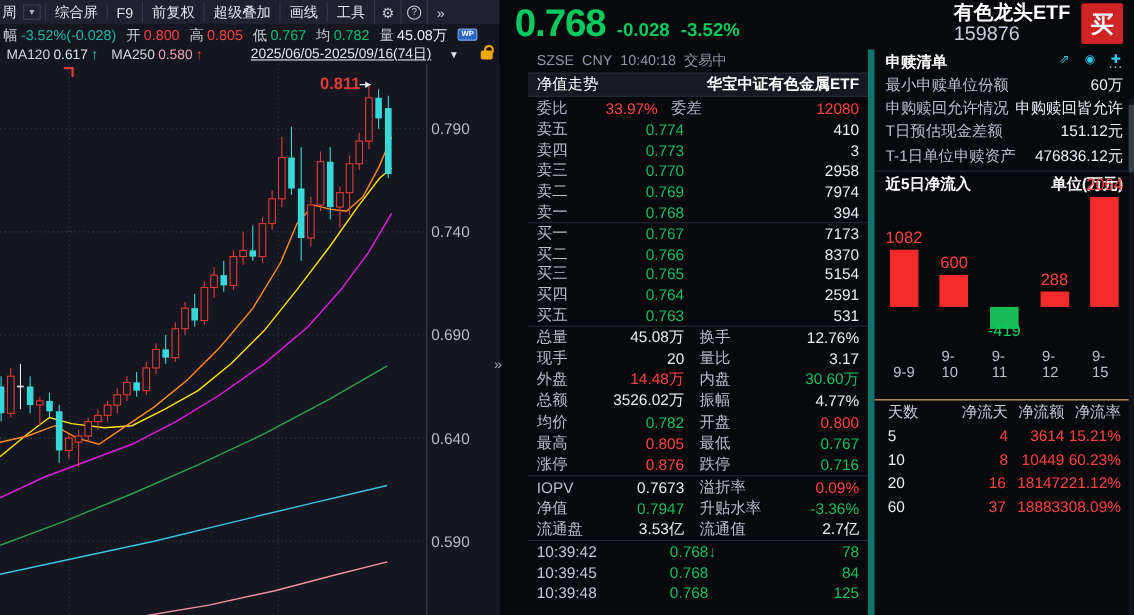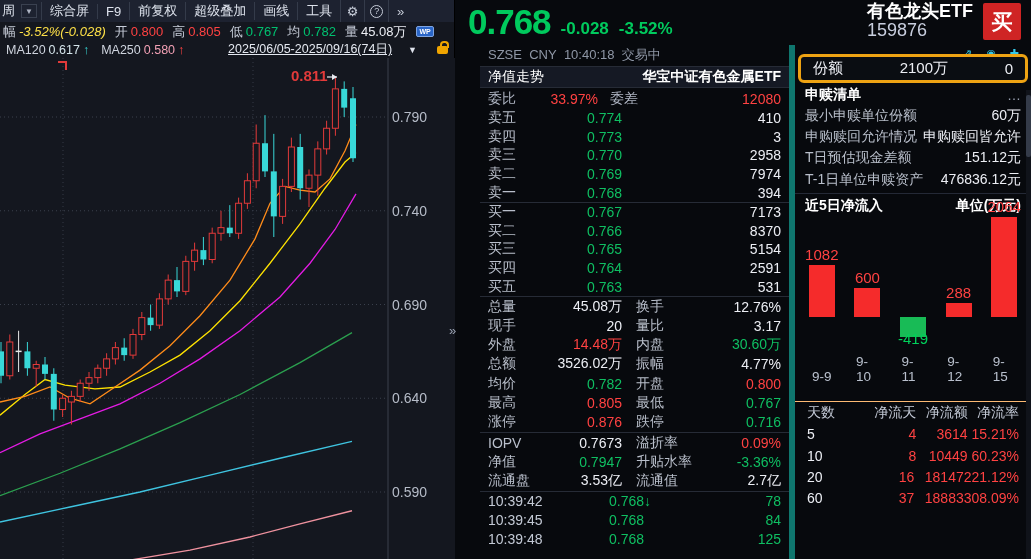--- a/index.html
+++ b/index.html
@@ -117,21 +117,21 @@
     <div class="tb-icon">⚙</div>
     <div class="tb-icon">
         <span class="help-glyph">?</span>
       </div>
     <div class="tb-icon">»</div>
   </div>
   <div class="info-row">
       <span id="info-items" style="display: flex;">
         <span class="info-item">
           <span class="info-label">幅</span>
-          <span style="color: #fde047; font-style: italic;">-3.52%(-0.028)</span>
+          <span style="color: #14b8a6;">-3.52%(-0.028)</span>
         </span>
         <span class="info-item">
           <span class="info-label">开</span>
           <span style="color: rgb(255, 66, 66);">0.800</span>
         </span>
         <span class="info-item">
           <span class="info-label">高</span>
           <span style="color: rgb(255, 66, 66);">0.805</span>
         </span>
         <span class="info-item">
@@ -454,25 +454,20 @@
           </div>
         </div>
     </div>
 
     <div class="right-panel">
       <div class="mini-icons">
         <span>⇗</span>
         <span>◉</span>
         <span>✚</span>
       </div>
-      <div class="share-box">
-        <span>份额</span>
-        <span class="share-val">2100万</span>
-        <span>0</span>
-      </div>
       <div class="rd-title">
         <span>申赎清单</span>
         <span class="rd-more">…</span>
       </div>
       <div id="rd-rows">
           <div class="rd-row">
             <span>最小申赎单位份额</span>
             <span class="val">60万</span>
           </div>
           <div class="rd-row">

